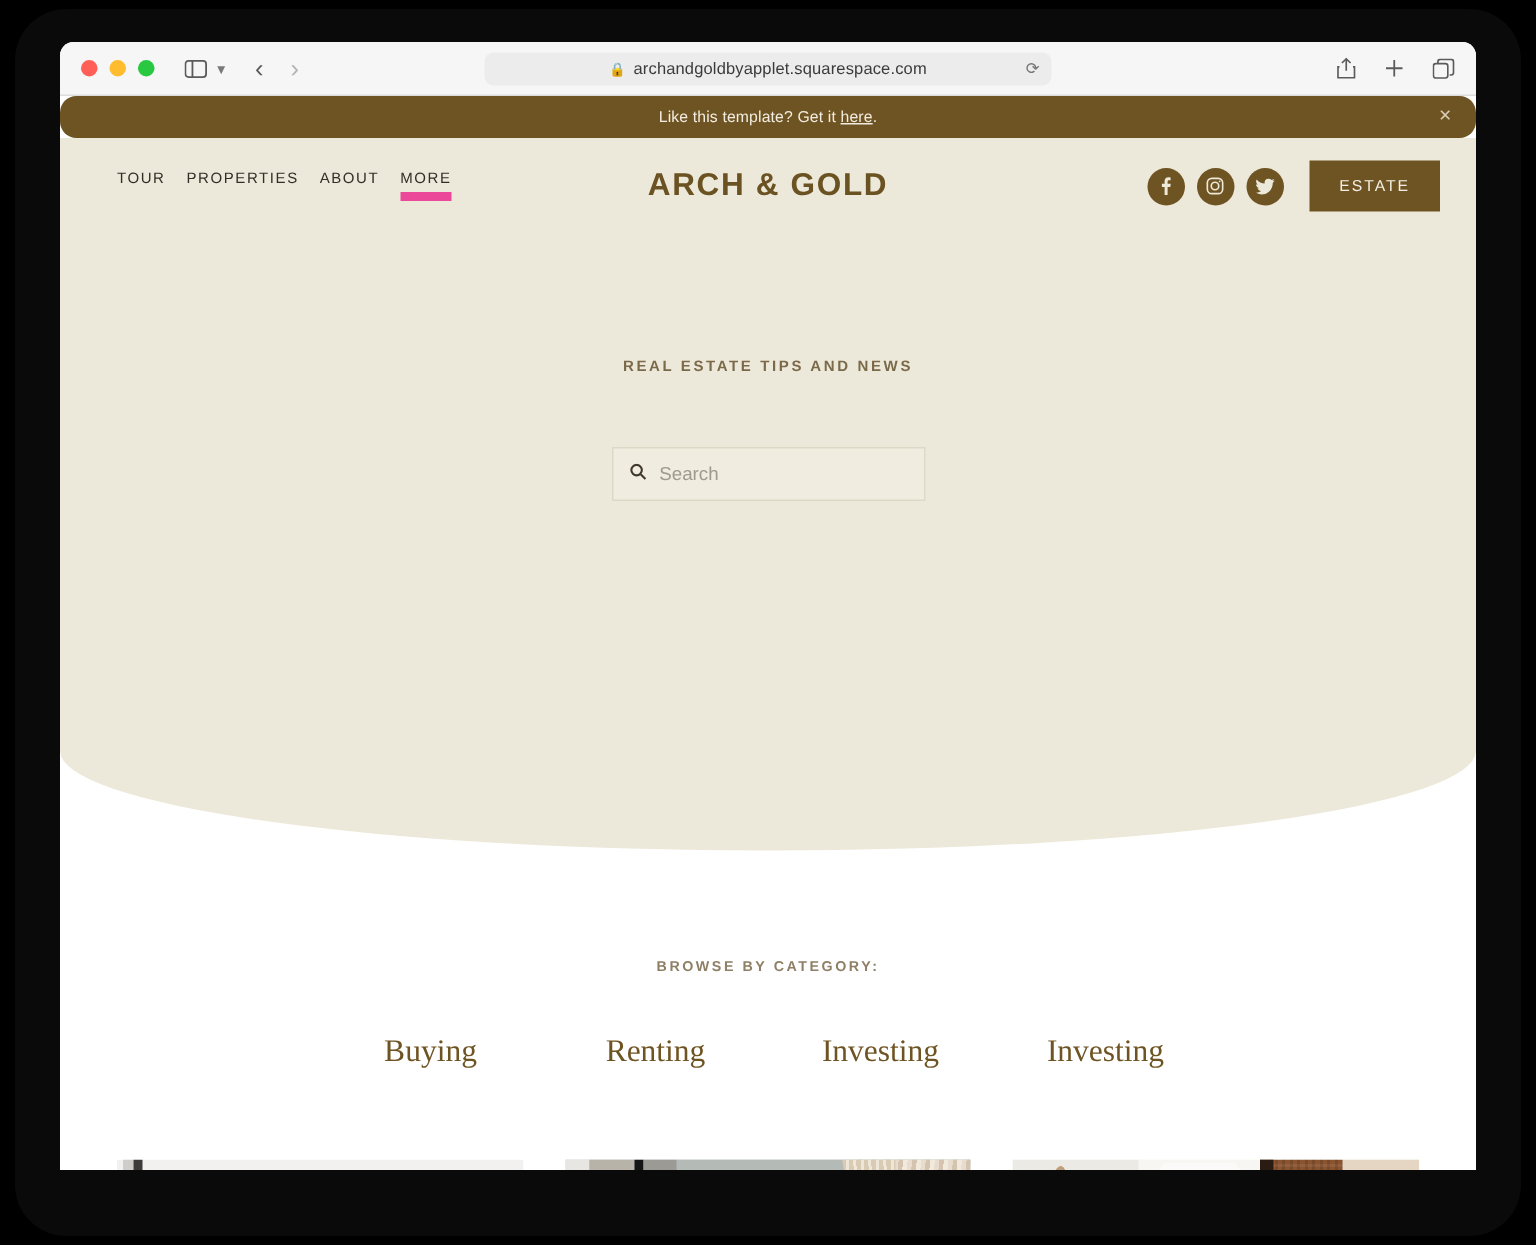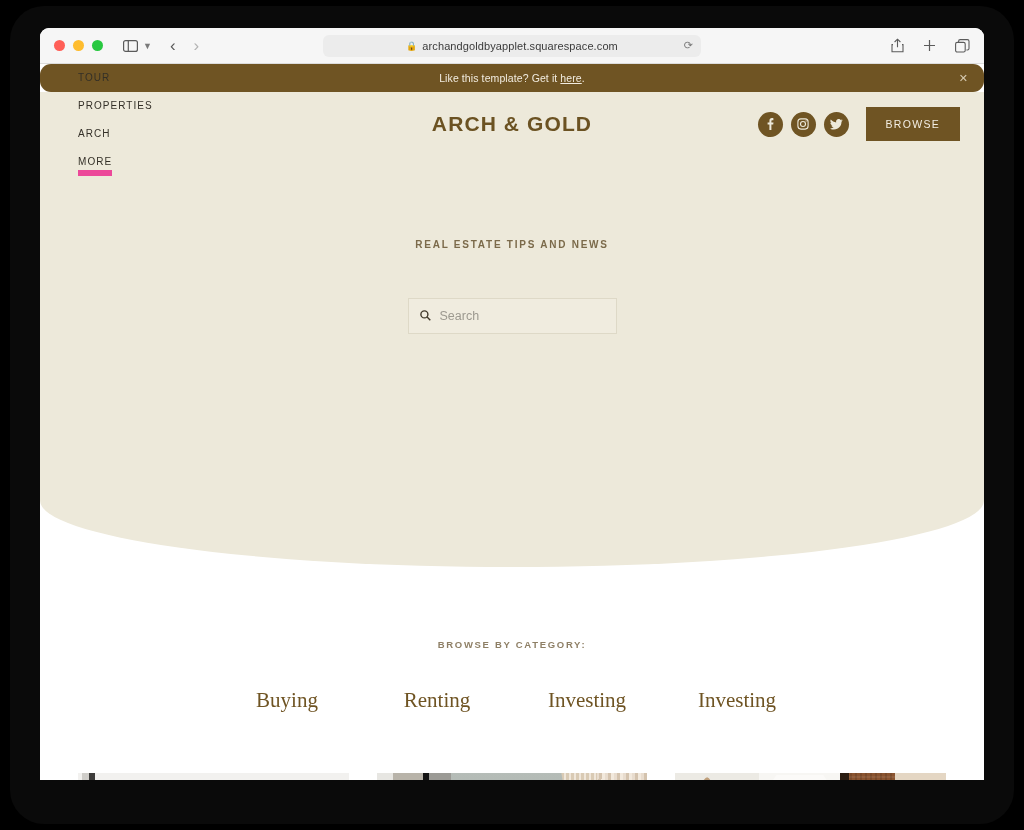--- a/index.html
+++ b/index.html
@@ -102,21 +102,21 @@
     margin-bottom: 0;
   }
 
   
   #site-header {
     position: relative;
     height: 64px;
     display: flex; align-items: center;
     padding: 0 24px 0 38px;
   }
-  #main-nav { display: flex; gap: 14px; align-items: baseline; flex-direction: column; }
+  #main-nav { display: flex; gap: 14px; align-items: baseline; }
   #main-nav a {
     font-size: 10px; letter-spacing: 1.05px; color: #332f27;
     text-decoration: none; font-weight: 500;
     padding-bottom: 3px;
   }
   #main-nav a.active { border-bottom: 6px solid #ec4899; }
 
   #brand {
     position: absolute; left: 50%; top: 50%;
     transform: translate(-50%, -50%);
@@ -313,21 +313,21 @@
         </div>
         <span id="banner-close">✕</span>
       </div>
 
       <div id="hero">
 
         <div id="site-header">
           <nav id="main-nav">
             <a href="#">TOUR</a>
             <a href="#">PROPERTIES</a>
-            <a href="#">ARCH</a>
+            <a href="#">ABOUT</a>
             <a href="#" class="active">MORE</a>
           </nav>
 
           <div id="brand">ARCH &amp; GOLD</div>
 
           <div id="header-right">
             <span class="social">
               <svg width="7" height="12" viewBox="0 0 7 12" fill="#ede9da">
                 <path d="M4.4 12V6.6h1.8l.3-2.1H4.4V3.2c0-.6.2-1 1-1h1V.3C6.2.2 5.6.1 4.9.1 3.4.1 2.4 1 2.4 2.9v1.6H.6v2.1h1.8V12z"></path>
               </svg>
@@ -337,21 +337,21 @@
                 <rect x="0.9" y="0.9" width="10.2" height="10.2" rx="3"></rect>
                 <circle cx="6" cy="6" r="2.5"></circle>
                   <circle cx="9.1" cy="2.9" r="0.6" fill="#ede9da" stroke="none"></circle>
               </svg>
             </span>
             <span class="social">
               <svg width="13" height="11" viewBox="0 0 13 11" fill="#ede9da">
                 <path d="M12.8 1.3c-.5.2-1 .4-1.5.4.5-.3.9-.8 1.1-1.4-.5.3-1.1.5-1.7.7A2.6 2.6 0 0 0 6.2 3.4c-2.2-.1-4.1-1.2-5.4-2.8-.2.4-.4.8-.4 1.3 0 .9.5 1.7 1.2 2.2-.4 0-.8-.1-1.2-.3 0 1.3.9 2.4 2.1 2.6-.2.1-.5.1-.7.1h-.5c.4 1 1.3 1.8 2.5 1.8A5.3 5.3 0 0 1 0 9.4a7.4 7.4 0 0 0 4 1.2c4.8 0 7.5-4 7.5-7.5v-.3c.5-.4 1-.9 1.3-1.5z"></path>
               </svg>
             </span>
-            <button id="contact-btn">BROWSE</button>
+            <button id="contact-btn">ESTATE</button>
           </div>
         </div>
 
         <div id="hero-content">
           <div id="eyebrow">REAL ESTATE TIPS AND NEWS</div>
 
           <div id="search-wrap">
             <div id="search-box">
               <span id="search-icon">
                 <svg width="11" height="11" viewBox="0 0 11 11" fill="none" stroke="#40382a" stroke-width="1.4">

